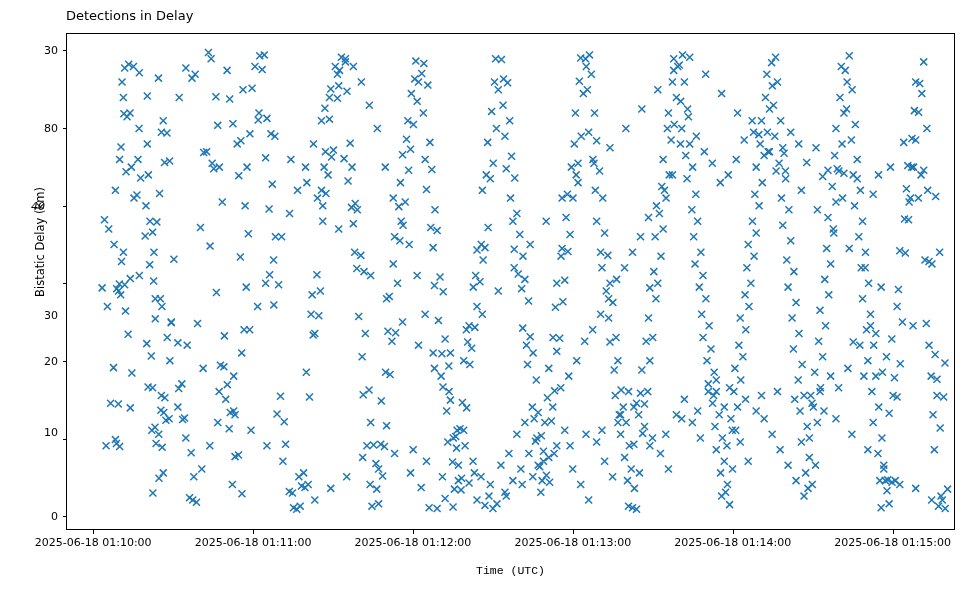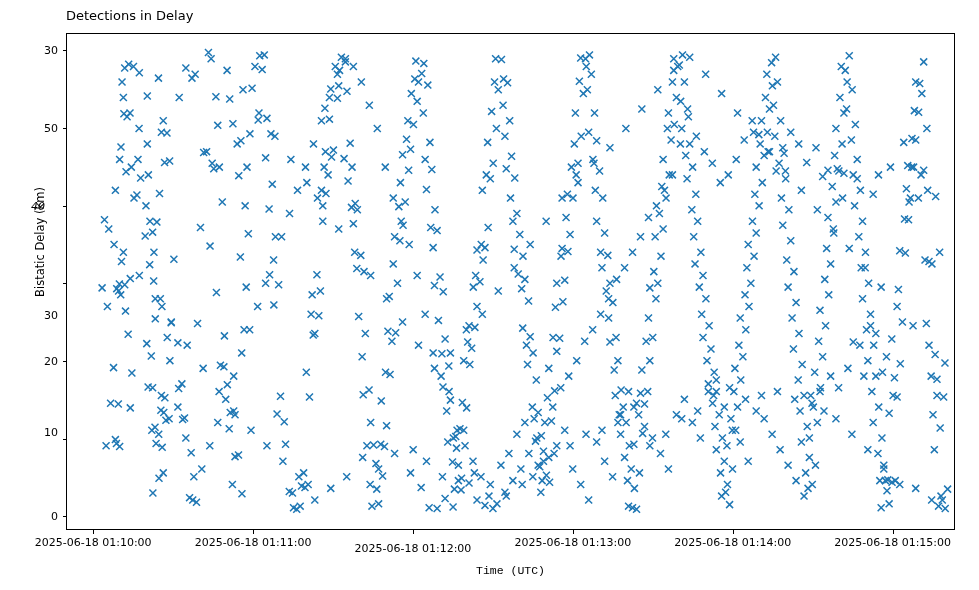--- a/index.html
+++ b/index.html
@@ -1027,41 +1027,41 @@
         </g>
       </svg>
   </div>
 
   <div id="x-axis-ticks">
       <div class="xtick-mark" style="left: 93.1817px; top: 530px;"></div>
       <div class="xtick-label" style="left: 93.1817px; top: 536px;">2025-06-18 01:10:00</div>
       <div class="xtick-mark" style="left: 253.074px; top: 530px;"></div>
       <div class="xtick-label" style="left: 253.074px; top: 536px;">2025-06-18 01:11:00</div>
       <div class="xtick-mark" style="left: 412.966px; top: 530px;"></div>
-      <div class="xtick-label" style="left: 412.966px; top: 536px; margin-top: 6px;">2025-06-18 01:12:00</div>
+      <div class="xtick-label" style="left: 412.966px; top: 536px;">2025-06-18 01:12:00</div>
       <div class="xtick-mark" style="left: 572.858px; top: 530px;"></div>
       <div class="xtick-label" style="left: 572.858px; top: 536px;">2025-06-18 01:13:00</div>
       <div class="xtick-mark" style="left: 732.75px; top: 530px;"></div>
       <div class="xtick-label" style="left: 732.75px; top: 536px;">2025-06-18 01:14:00</div>
       <div class="xtick-mark" style="left: 892.642px; top: 530px;"></div>
       <div class="xtick-label" style="left: 892.642px; top: 536px;">2025-06-18 01:15:00</div>
     </div>
   <div id="y-axis-ticks">
       <div class="ytick-mark" style="left: 62.5px; top: 516.4px;"></div>
       <div class="ytick-label" style="left: 20px; width: 38px; top: 516.4px;">0</div>
       <div class="ytick-mark" style="left: 62.5px; top: 438.683px;"></div>
       <div class="ytick-label" style="left: 20px; width: 38px; top: 432px;">10</div>
       <div class="ytick-mark" style="left: 62.5px; top: 360.966px;"></div>
       <div class="ytick-label" style="left: 20px; width: 38px; top: 360.966px;">20</div>
       <div class="ytick-mark" style="left: 62.5px; top: 283.249px;"></div>
       <div class="ytick-label" style="left: 20px; width: 38px; top: 283.249px; margin-top: 32px;">30</div>
       <div class="ytick-mark" style="left: 62.5px; top: 205.532px;"></div>
       <div class="ytick-label" style="left: 7px; width: 38px; top: 205.532px; font-style: italic;">40</div>
       <div class="ytick-mark" style="left: 62.5px; top: 127.815px;"></div>
-      <div class="ytick-label" style="left: 20px; width: 38px; top: 127.815px;">50</div>
+      <div class="ytick-label" style="left: 20px; width: 38px; top: 127.815px;">80</div>
       <div class="ytick-mark" style="left: 62.5px; top: 50.0977px;"></div>
       <div class="ytick-label" style="left: 20px; width: 38px; top: 50.0977px;">30</div>
     </div>
 
   <div id="x-axis-label">Time (UTC)</div>
   <div id="y-axis-label">Bistatic Delay (km)</div>
 
 </div>
 
 </body></html>

